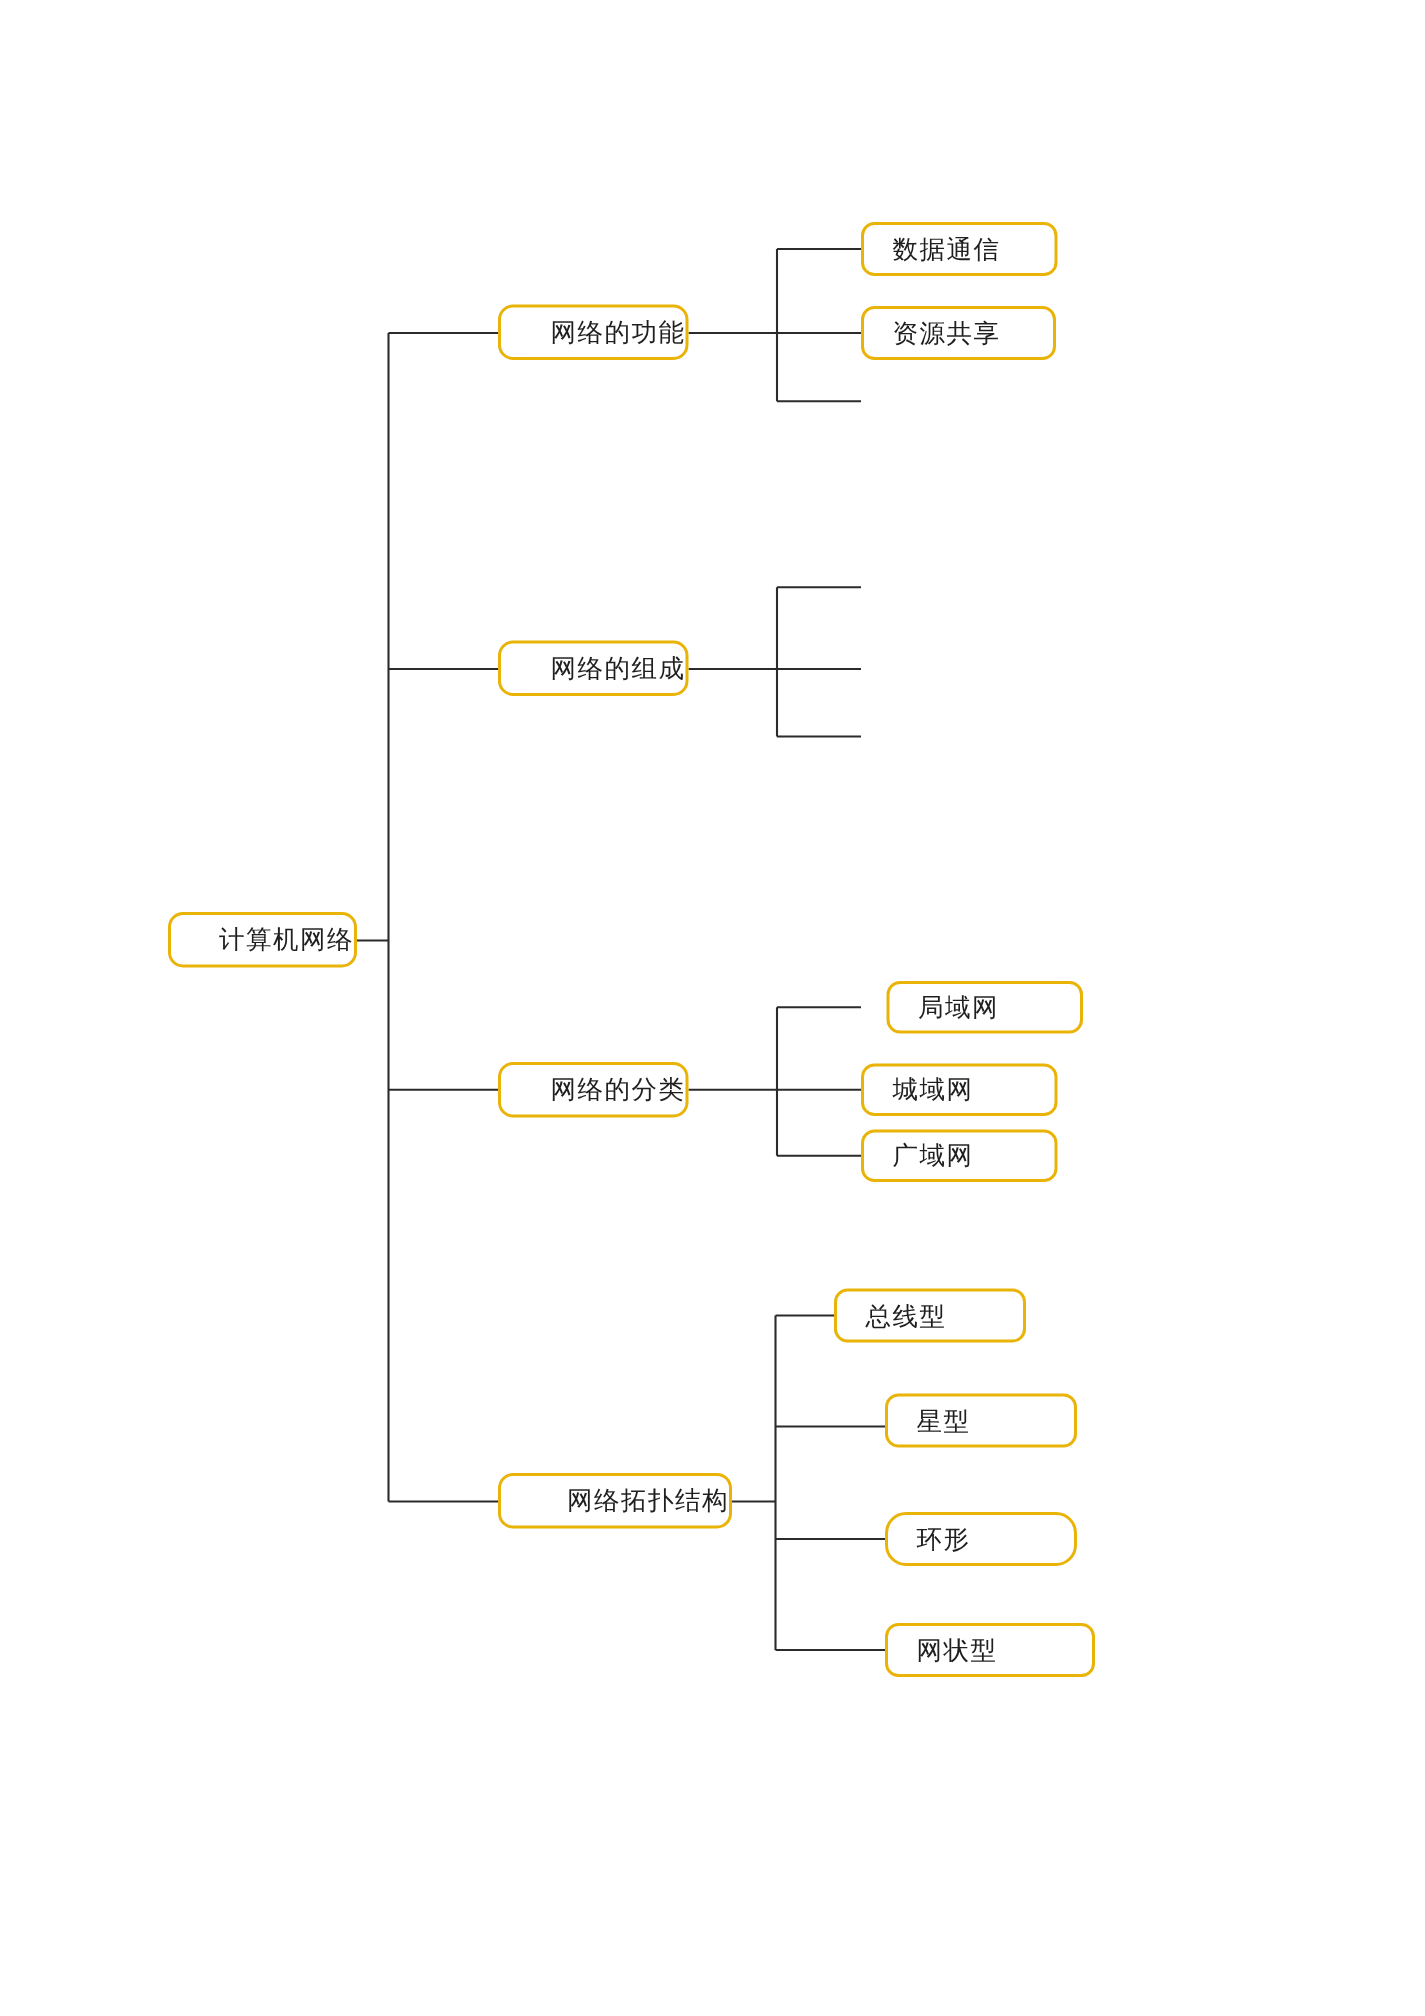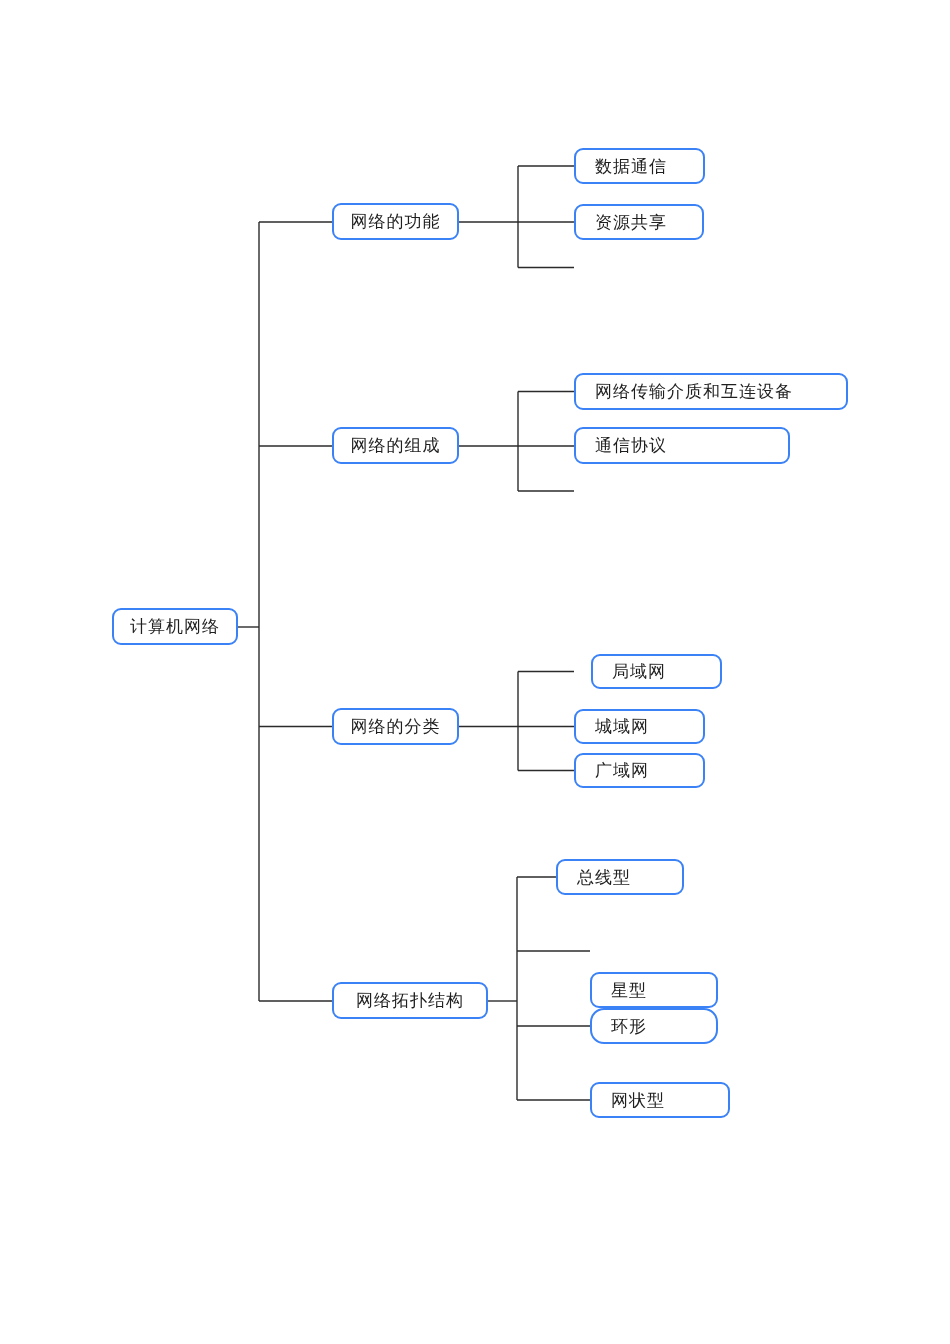--- a/index.html
+++ b/index.html
@@ -26,29 +26,29 @@
   #connectors path {
     fill: none;
     stroke: #2b2b2b;
     stroke-width: 1.4;
   }
   .node {
     position: absolute;
     box-sizing: border-box;
     display: flex;
     align-items: center;
-    border: 2px solid #3b82f6;
+    border: 2px solid #eab308;
     border-radius: 9px;
     background: #ffffff;
     font-size: 17px;
     letter-spacing: 1px;
     line-height: 1;
     white-space: nowrap;
   }
-  .node.center { justify-content: center; }
+  .node.center { justify-content: flex-end; border-radius: 10px; }
   .node.left   { padding-left: 19px; }
 
   
   .n-root { left:112px; top:608px; width:126px; height:37px; }
   .n-b1   { left:332px; top:203px; width:127px; height:37px; }
   .n-b2   { left:332px; top:427px; width:127px; height:37px; }
   .n-b3   { left:332px; top:708px; width:127px; height:37px; }
   .n-b4   { left:332px; top:982px; width:156px; height:37px; }
 
   .n-b1c1 { left:574px; top:148px; width:131px; height:36px; }
@@ -57,21 +57,21 @@
 
   .n-b2c1 { left:574px; top:373px; width:274px; height:37px; }
   .n-b2c2 { left:574px; top:427px; width:216px; height:37px; }
   .n-b2c3 { left:574px; top:472px; width:288px; height:38px; }
 
   .n-b3c1 { left:591px; top:654px; width:131px; height:35px; }
   .n-b3c2 { left:574px; top:709px; width:131px; height:35px; }
   .n-b3c3 { left:574px; top:753px; width:131px; height:35px; }
 
   .n-b4c1 { left:556px; top:859px;  width:128px; height:36px; }
-  .n-b4c2 { left:590px; top:972px;  width:128px; height:36px; }
+  .n-b4c2 { left:590px; top:929px;  width:128px; height:36px; }
   .n-b4c3 { left:590px; top:1008px; width:128px; height:36px;border-radius:14px; }
   .n-b4c4 { left:590px; top:1082px; width:140px; height:36px; }
 </style>
 </head>
 <body>
 
 <div id="page">
 
   <svg id="connectors" viewBox="0 0 950 1344" xmlns="http://www.w3.org/2000/svg">
 
@@ -120,26 +120,20 @@
   <div class="node left n-b1c1">
     <span>数据通信</span>
   </div>
   <div class="node left n-b1c2">
     <span>资源共享</span>
   </div>
 
   <div class="node center n-b2">
     <span>网络的组成</span>
   </div>
-  <div class="node left n-b2c1">
-    <span>网络传输介质和互连设备</span>
-  </div>
-  <div class="node left n-b2c2">
-    <span>通信协议</span>
-  </div>
 
   <div class="node center n-b3">
     <span>网络的分类</span>
   </div>
   <div class="node left n-b3c1">
     <span>局域网</span>
   </div>
   <div class="node left n-b3c2">
     <span>城域网</span>
   </div>

